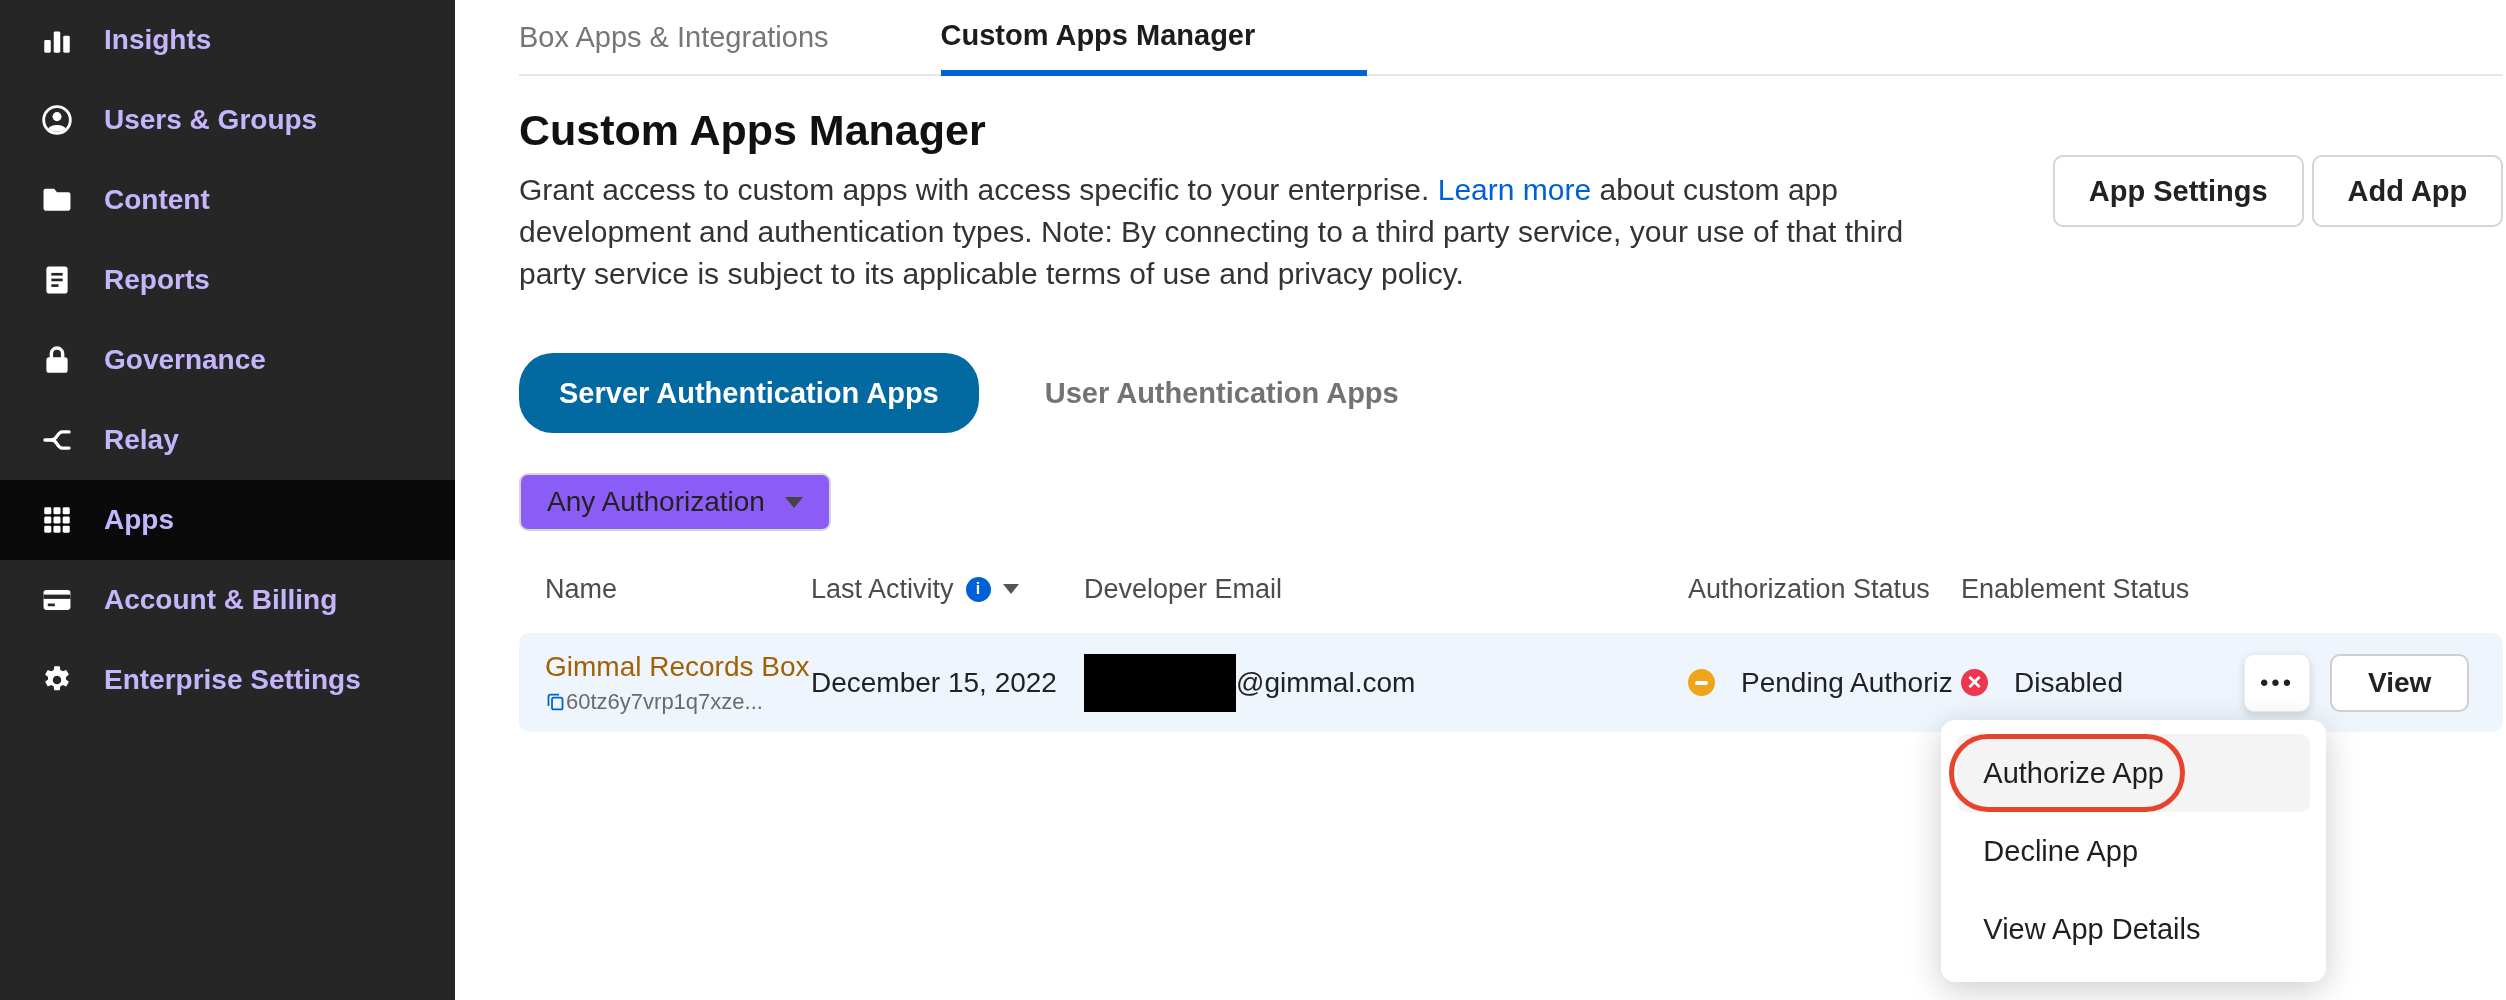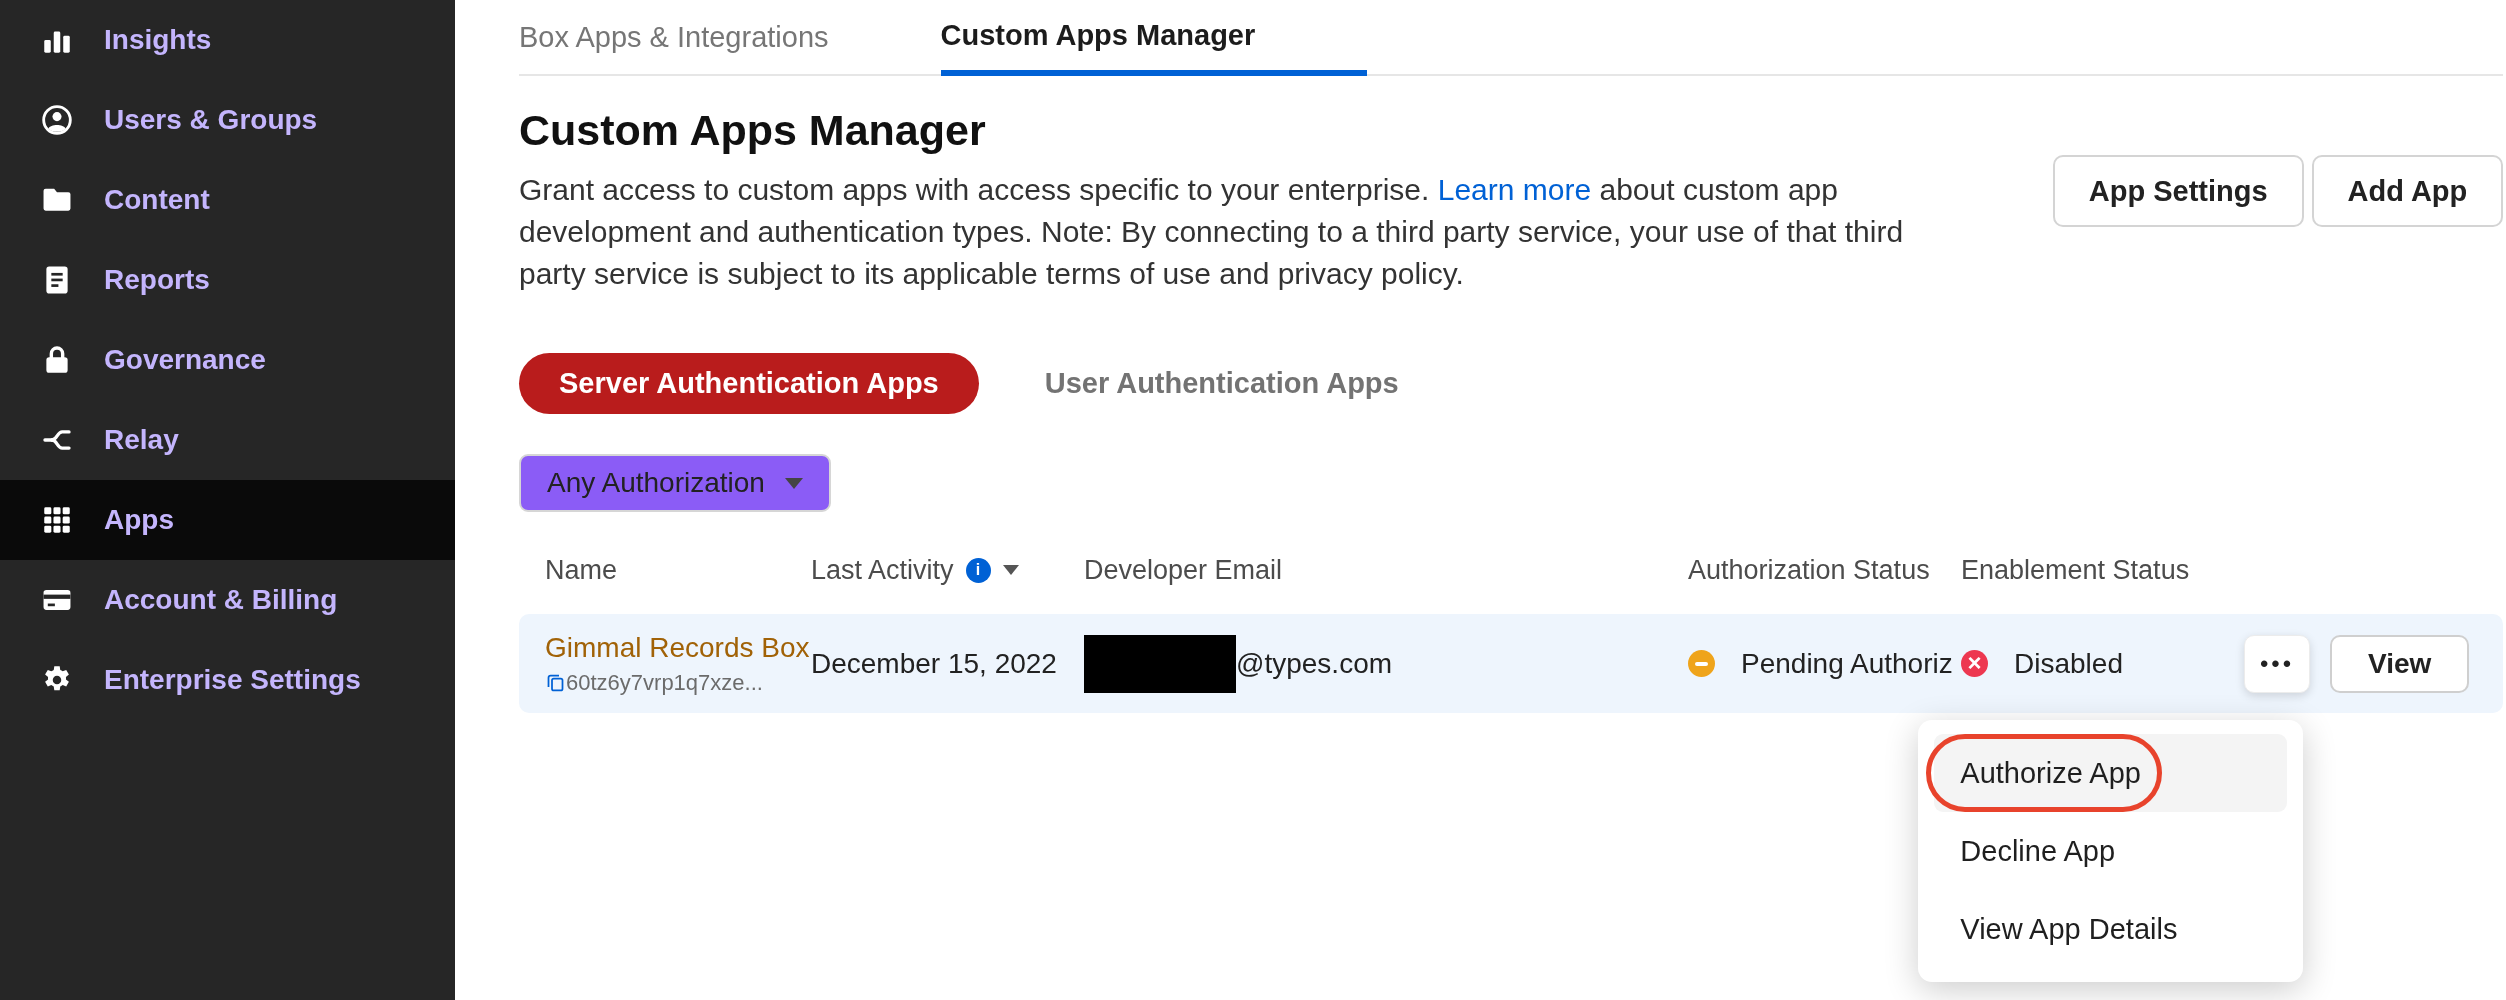--- a/index.html
+++ b/index.html
@@ -26,21 +26,21 @@
   .page-title { margin-top:30px; font-size:43px; font-weight:700; color:#111; }
   .page-desc { margin-top:14px; width:1450px; font-size:30px; line-height:42px; color:#333; }
   .link { color:#0061d5; cursor:pointer; text-decoration:none; }
 
   .header-buttons { position:absolute; top:155px; right:12px; display:flex; gap:8px; }
   .btn { height:72px; padding:0 34px; background:#fff; border:2px solid #d4d4d4; border-radius:10px;
          font-size:29px; font-weight:700; color:#222; cursor:pointer; display:flex; align-items:center;
          font-family:"Liberation Sans", sans-serif; }
 
   .toggle-row { margin-top:58px; display:flex; align-items:center; gap:66px; }
-  .pill { height:61px; padding:0 40px; border-radius:34px; background:#b91c1c; color:#fff;
+  .pill { height:80px; padding:0 40px; border-radius:34px; background:#0369a1; color:#fff;
           font-size:29px; font-weight:700; display:flex; align-items:center; cursor:pointer; }
   .toggle-inactive { color:#737373; font-size:29px; font-weight:700; cursor:pointer; }
 
   .filter { margin-top:40px; display:inline-flex; align-items:center; gap:20px; height:58px;
             padding:0 26px; border:2px solid #d6d6d6; border-radius:9px; font-size:28px;
             color:#222; cursor:pointer; background:#8b5cf6; }
   .caret-down { width:0; height:0; border-left:9px solid transparent; border-right:9px solid transparent;
                 border-top:11px solid #444; }
 
   
@@ -72,21 +72,21 @@
   .dot-disabled { background:#ed3750; font-size:24px; font-weight:700; line-height:1; padding-bottom:2px; }
   .row-actions { margin-left:auto; display:flex; align-items:center; gap:20px; padding-right:34px; }
   .more-btn { width:66px; height:58px; background:#fff; border:1px solid #ececec; border-radius:10px;
               box-shadow:0 3px 10px rgba(0,0,0,0.14); display:flex; align-items:center; justify-content:center;
               font-size:24px; letter-spacing:3px; color:#222; cursor:pointer; }
   .view-btn { height:58px; padding:0 36px; background:#fff; border:2px solid #cfcfcf; border-radius:10px;
               font-size:28px; font-weight:700; color:#222; cursor:pointer; display:flex; align-items:center;
               font-family:"Liberation Sans", sans-serif; }
 
   
-  .menu { position:absolute; top:720px; right:212px; width:385px; background:#fff; border-radius:14px;
+  .menu { position:absolute; top:720px; right:189px; width:385px; background:#fff; border-radius:14px;
           box-shadow:0 8px 34px rgba(0,0,0,0.20); padding:14px 16px; z-index:5; }
   .menu-item { height:78px; display:flex; align-items:center; padding:0 26px; font-size:29px;
                color:#1f1f1f; border-radius:9px; cursor:pointer; position:relative; }
   .menu-item.hovered { background:#f4f4f4; }
   .annotation { position:absolute; left:-8px; top:0px; width:236px; height:78px;
                 border:5px solid #e8432c; border-radius:44px; pointer-events:none; }
 </style>
 </head>
 <body>
 
@@ -238,21 +238,21 @@
                 <rect x="8" y="7.5" width="12" height="13.5" rx="2"></rect>
                 <path d="M16 4H6.5A2.5 2.5 0 0 0 4 6.5V17"></path>
               </svg>
           </span>
           <span>60tz6y7vrp1q7xze...</span>
         </span>
       </div>
       <div class="col-activity cell-activity">December 15, 2022</div>
       <div class="col-email cell-email">
         <span class="redacted"></span>
-        <span class="email-text">@types.com</span>
+        <span class="email-text">@gimmal.com</span>
       </div>
       <div class="col-auth status">
         <span class="dot dot-pending">
             <span class="dash"></span>
           </span>
         <span>Pending Authoriz</span>
       </div>
       <div class="col-enable status">
         <span class="dot dot-disabled">×</span>
         <span>Disabled</span>

